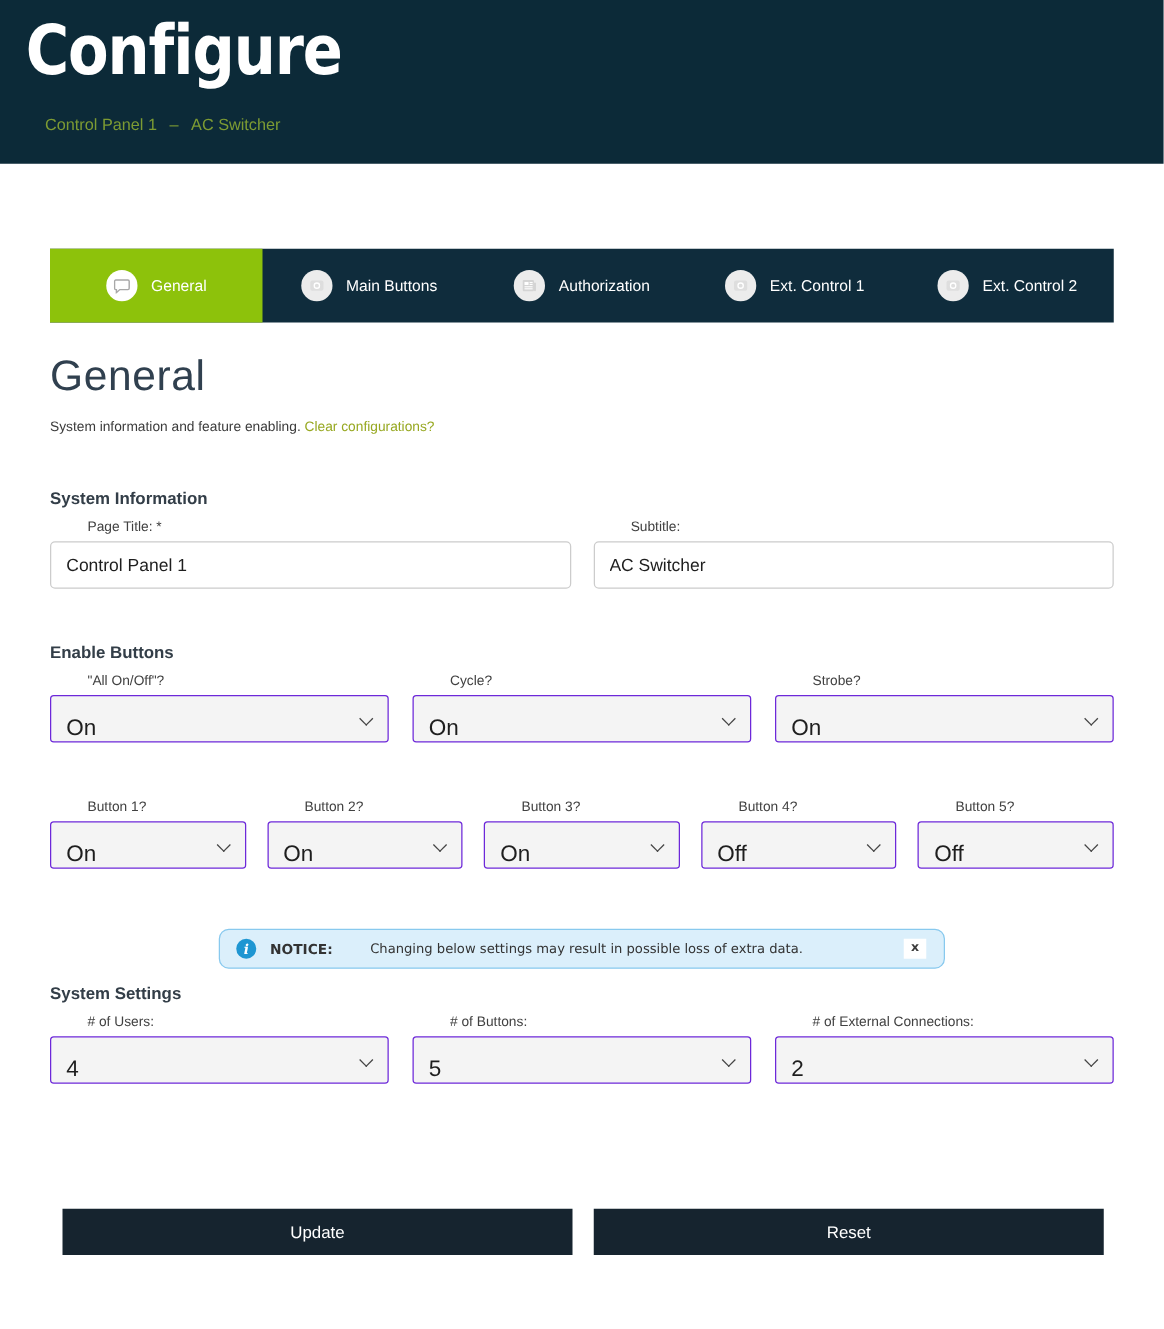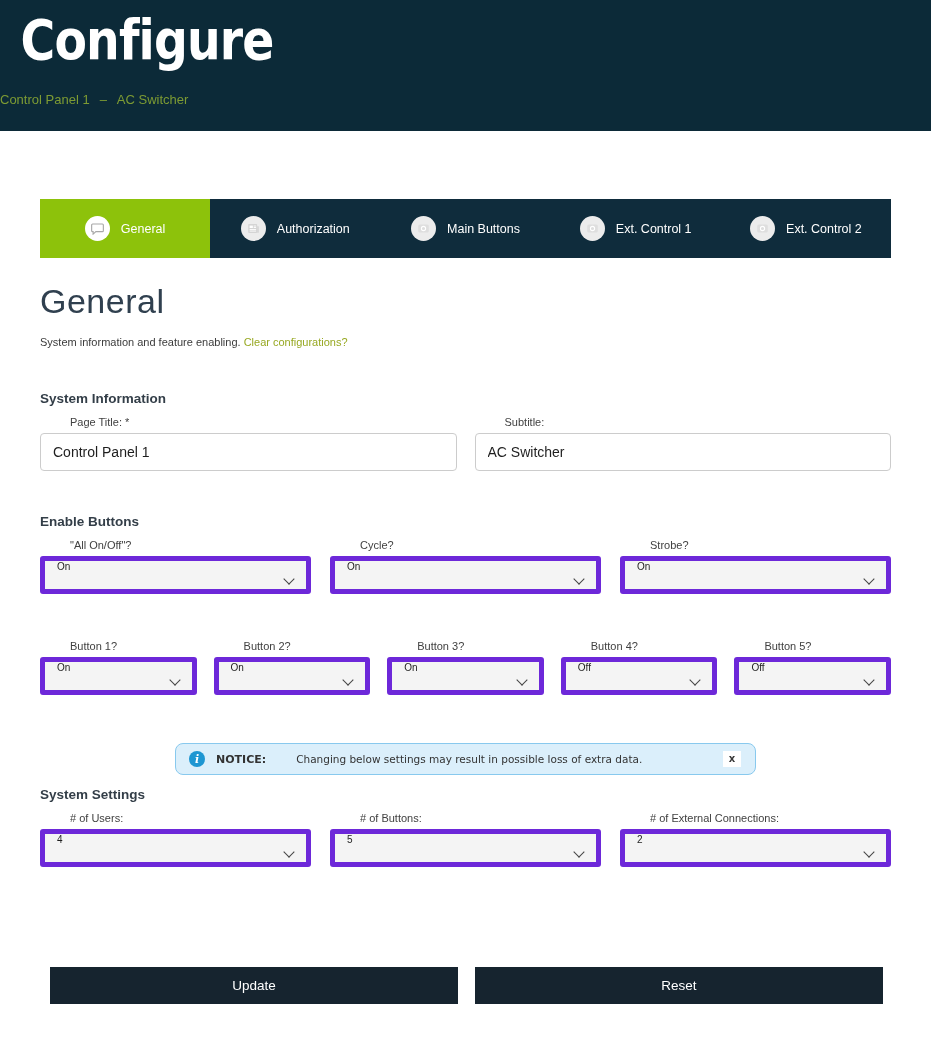--- a/index.html
+++ b/index.html
@@ -10,21 +10,21 @@
   }
 
   
   .header { background:#0c2a38; height:131px; overflow:hidden; }
   .header-title {
     display:inline-block; margin-top:2px; color:#ffffff;
     font-family:"DejaVu Sans", sans-serif; font-weight:bold;
     font-size:55px; letter-spacing:-1px; transform:scaleX(.86); line-height:76px;
   }
   .header-sub {
-    margin-top:14px; font-size:13px; color:#7d9b33;
+    margin-top:14px; font-size:13px; color:#7d9b33;padding-left:36px;
   }
   .header-sub .sep { margin:0 10px; }
 
   
   .tabbar {
     margin:68px 40px 0; height:59px; background:#0f2c3c;
     display:flex;
   }
   .tab {
     flex:1; display:flex; align-items:center; justify-content:center; gap:11px;
@@ -57,23 +57,23 @@
   .field-label { margin-top:10px; margin-bottom:5px; font-size:11px; color:#414141;padding-left:30px; }
 
   .text-input {
     width:100%; height:38px; border:1px solid #cccccc; border-radius:4px;
     background:#ffffff; font-family:"Liberation Sans", sans-serif;
     font-size:14px; color:#1e1e1e; padding:0 12px; outline:none;
   }
 
   .select {
     position:relative; height:38px; background:#f4f4f4;
-    border:5px solid #6d28d9; border-radius:3px;
-    display:flex; align-items:flex-start; padding:0 28px 0 12px;
-    font-size:10px; color:#1e1e1e; cursor:pointer;
+    border:1px solid #6d28d9; border-radius:3px;
+    display:flex; align-items:flex-end; padding:0 28px 0 12px;
+    font-size:18px; color:#1e1e1e; cursor:pointer;
   }
   .chevron {
     position:absolute; right:13px; top:14px; width:8px; height:8px;
     border-right:1.6px solid #444; border-bottom:1.6px solid #444;
     transform:rotate(45deg);
   }
 
   
   .notice {
     width:581px; margin:48px auto 0; height:32px;
@@ -114,20 +114,29 @@
 </div>
 
 <div class="tabbar">
   <div class="tab active">
     <span class="tab-circle">
       <svg width="13" height="13" viewBox="0 0 16 16">
         <path d="M2 2.5h12a1.2 1.2 0 0 1 1.2 1.2v7a1.2 1.2 0 0 1-1.2 1.2H6l-3.4 3v-3H2A1.2 1.2 0 0 1 .8 10.7v-7A1.2 1.2 0 0 1 2 2.5z" fill="#ffffff" stroke="#a8a8a8" stroke-width="1.4"></path>
       </svg>
     </span>
     <span>General</span>
+  </div>
+  <div class="tab">
+    <span class="tab-circle">
+      <svg width="13" height="13" viewBox="0 0 16 16">
+        <rect x="1.5" y="3" width="13" height="10" rx="2" fill="#dedede"></rect>
+        <circle cx="8" cy="8" r="2.6" fill="none" stroke="#ffffff" stroke-width="1.3"></circle>
+      </svg>
+    </span>
+    <span>Main Buttons</span>
   </div>
   <div class="tab">
     <span class="tab-circle">
       <svg width="13" height="13" viewBox="0 0 16 16">
         <rect x="1.5" y="2.5" width="11" height="11" rx="1" fill="#d4d4d4"></rect>
         <rect x="12.5" y="5" width="2" height="8.5" rx="1" fill="#d4d4d4"></rect>
         <rect x="3.2" y="4.4" width="4" height="3" fill="#ffffff"></rect>
         <rect x="8.2" y="4.4" width="3" height="1.1" fill="#ffffff"></rect>
         <rect x="8.2" y="6.3" width="3" height="1.1" fill="#ffffff"></rect>
         <rect x="3.2" y="8.6" width="8" height="1.1" fill="#ffffff"></rect>
@@ -136,29 +145,20 @@
     </span>
     <span>Authorization</span>
   </div>
   <div class="tab">
     <span class="tab-circle">
       <svg width="13" height="13" viewBox="0 0 16 16">
         <rect x="1.5" y="3" width="13" height="10" rx="2" fill="#dedede"></rect>
         <circle cx="8" cy="8" r="2.6" fill="none" stroke="#ffffff" stroke-width="1.3"></circle>
       </svg>
     </span>
-    <span>Main Buttons</span>
-  </div>
-  <div class="tab">
-    <span class="tab-circle">
-      <svg width="13" height="13" viewBox="0 0 16 16">
-        <rect x="1.5" y="3" width="13" height="10" rx="2" fill="#dedede"></rect>
-        <circle cx="8" cy="8" r="2.6" fill="none" stroke="#ffffff" stroke-width="1.3"></circle>
-      </svg>
-    </span>
     <span>Ext. Control 1</span>
   </div>
   <div class="tab">
     <span class="tab-circle">
       <svg width="13" height="13" viewBox="0 0 16 16">
         <rect x="1.5" y="3" width="13" height="10" rx="2" fill="#dedede"></rect>
         <circle cx="8" cy="8" r="2.6" fill="none" stroke="#ffffff" stroke-width="1.3"></circle>
       </svg>
     </span>
     <span>Ext. Control 2</span>

